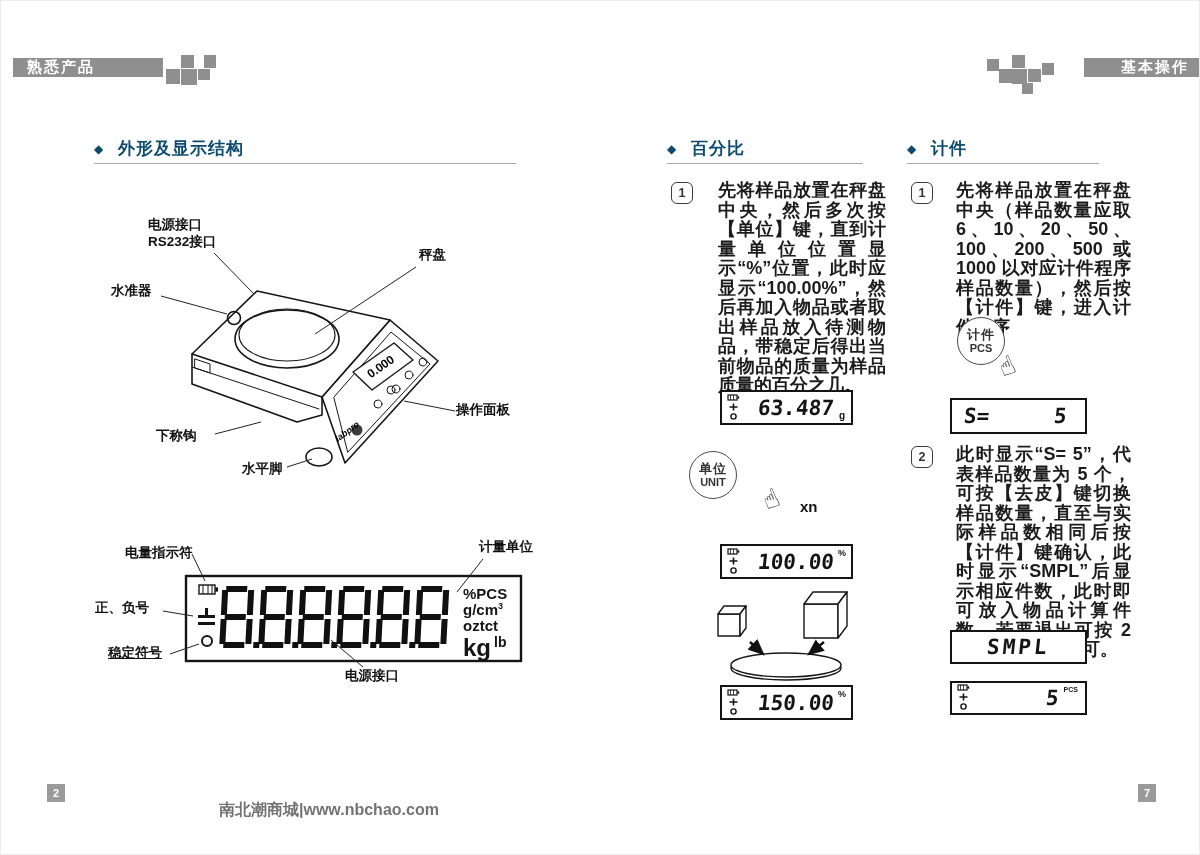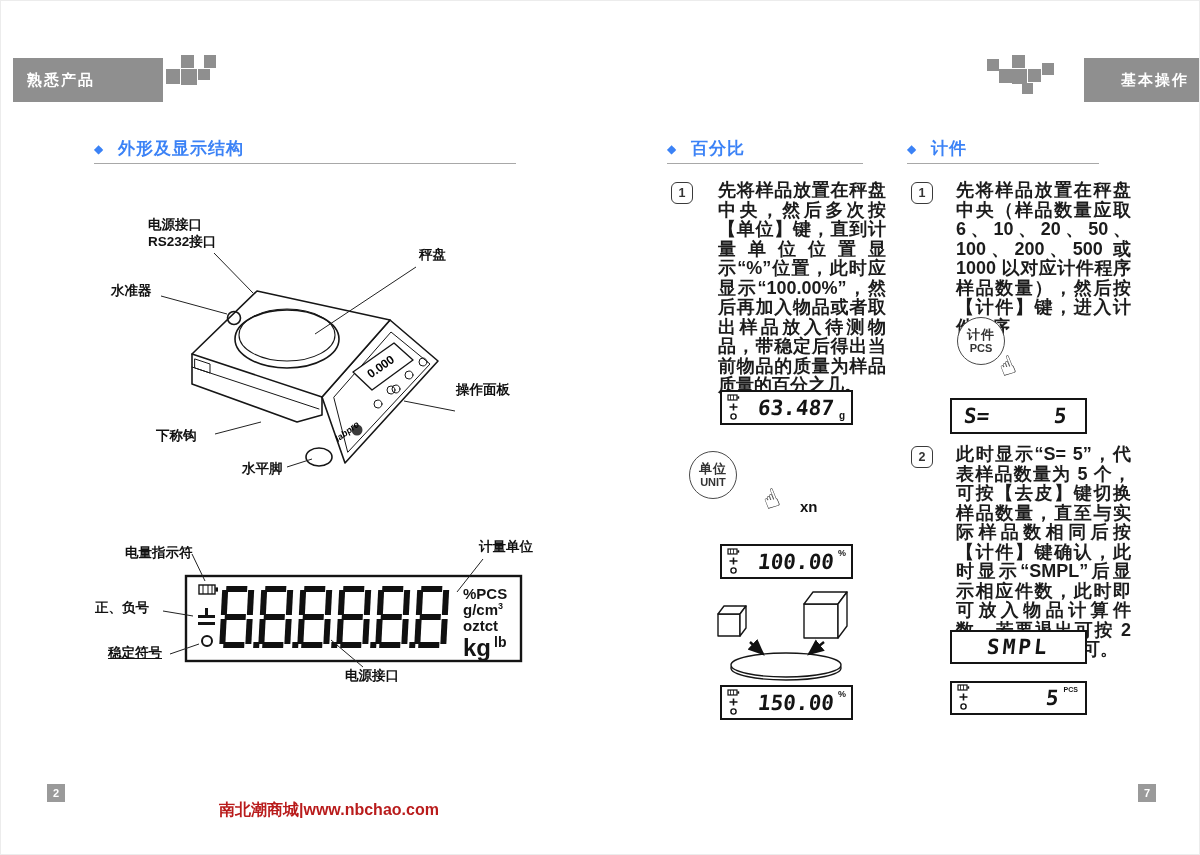--- a/index.html
+++ b/index.html
@@ -1,25 +1,25 @@
 <!DOCTYPE html>
 <html><head>
 <meta charset="utf-8">
 <style>
   html,body{margin:0;padding:0;background:#fff;}
   #page{position:relative;width:1200px;height:855px;background:#fff;overflow:hidden;
         font-family:"Liberation Sans","DejaVu Sans",sans-serif;color:#1a1a1a;
         border:1px solid #ececec;box-sizing:border-box;}
   .abs{position:absolute;}
   
-  .hbar{height:44px;background:#8f8f8f;color:#fff;font-size:15px;font-weight:600;
+  .hbar{height:19px;background:#8f8f8f;color:#fff;font-size:15px;font-weight:600;
         display:flex;align-items:center;letter-spacing:2px;}
   .deco rect{fill:#8f8f8f;}
   
-  .sect{font-size:17px;font-weight:700;letter-spacing:1px;color:#3b82f6;white-space:nowrap;}
+  .sect{font-size:17px;font-weight:700;letter-spacing:1px;color:#0c4a6e;white-space:nowrap;}
   .sect .dia{font-size:12px;margin-right:8px;position:relative;top:-1px;}
   .rule{height:1px;background:#a8a8a8;}
   
   .lbl{font-size:13.5px;font-weight:700;color:#111;white-space:nowrap;line-height:17px;}
   
   .para{font-size:18px;font-weight:600;line-height:19.5px;text-align:justify;color:#1c1c1c;}
   .badge{width:20px;height:20px;border:1.5px solid #3a3a3a;border-radius:6px;
          display:flex;align-items:center;justify-content:center;
          font-size:12.5px;font-weight:700;color:#333;background:#fff;}
   
@@ -147,21 +147,21 @@
       <path d="M124,233 L170,221"></path>
       <path d="M196,266 L221,258"></path>
     </g>
   </svg>
   <div class="abs lbl" style="left:147px;top:215px;">
     <div>电源接口</div>
     <div>RS232接口</div>
   </div>
   <div class="abs lbl" style="left:110px;top:281px;">水准器</div>
   <div class="abs lbl" style="left:418px;top:245px;">秤盘</div>
-  <div class="abs lbl" style="left:455px;top:380px;">操作面板</div>
+  <div class="abs lbl" style="left:455px;top:400px;">操作面板</div>
   <div class="abs lbl" style="left:155px;top:426px;">下称钩</div>
   <div class="abs lbl" style="left:241px;top:459px;">水平脚</div>
 
   <svg class="abs" style="left:90px;top:535px;" width="460" height="165" viewBox="0 0 460 165">
     <rect x="95" y="40" width="335" height="85" fill="#fff" stroke="#141414" stroke-width="2.4"></rect>
     <g stroke="#141414" fill="none" stroke-width="1.4">
       <rect x="108" y="49" width="16" height="9"></rect>
       <rect x="124.4" y="51.4" width="2.6" height="4.2" fill="#141414" stroke="none"></rect>
       <path d="M112,49 v9 M117,49 v9 M121,49 v9" stroke-width="1"></path>
     </g>
@@ -282,16 +282,16 @@
 
   <div class="abs lcd" style="left:949px;top:680px;width:137px;height:34px;">
     <svg class="mini" width="14" height="28" viewBox="0 0 14 28">
         <use href="#mini-icons"></use>
       </svg>
     <span class="lcd-val" style="margin-left:auto;margin-right:26px;">5</span>
     <span class="supunit" style="right:7px;top:3px;font-size:7px;">PCS</span>
   </div>
 
   <div class="abs pagenum" style="left:46px;top:783px;">2</div>
-  <div class="abs footer" style="left:218px;top:799px;color:#b91c1c;">南北潮商城|www.nbchao.com</div>
+  <div class="abs footer" style="left:218px;top:799px;color:#737373;">南北潮商城|www.nbchao.com</div>
   <div class="abs pagenum" style="left:1137px;top:783px;">7</div>
 
 </div>
 
 </body></html>

